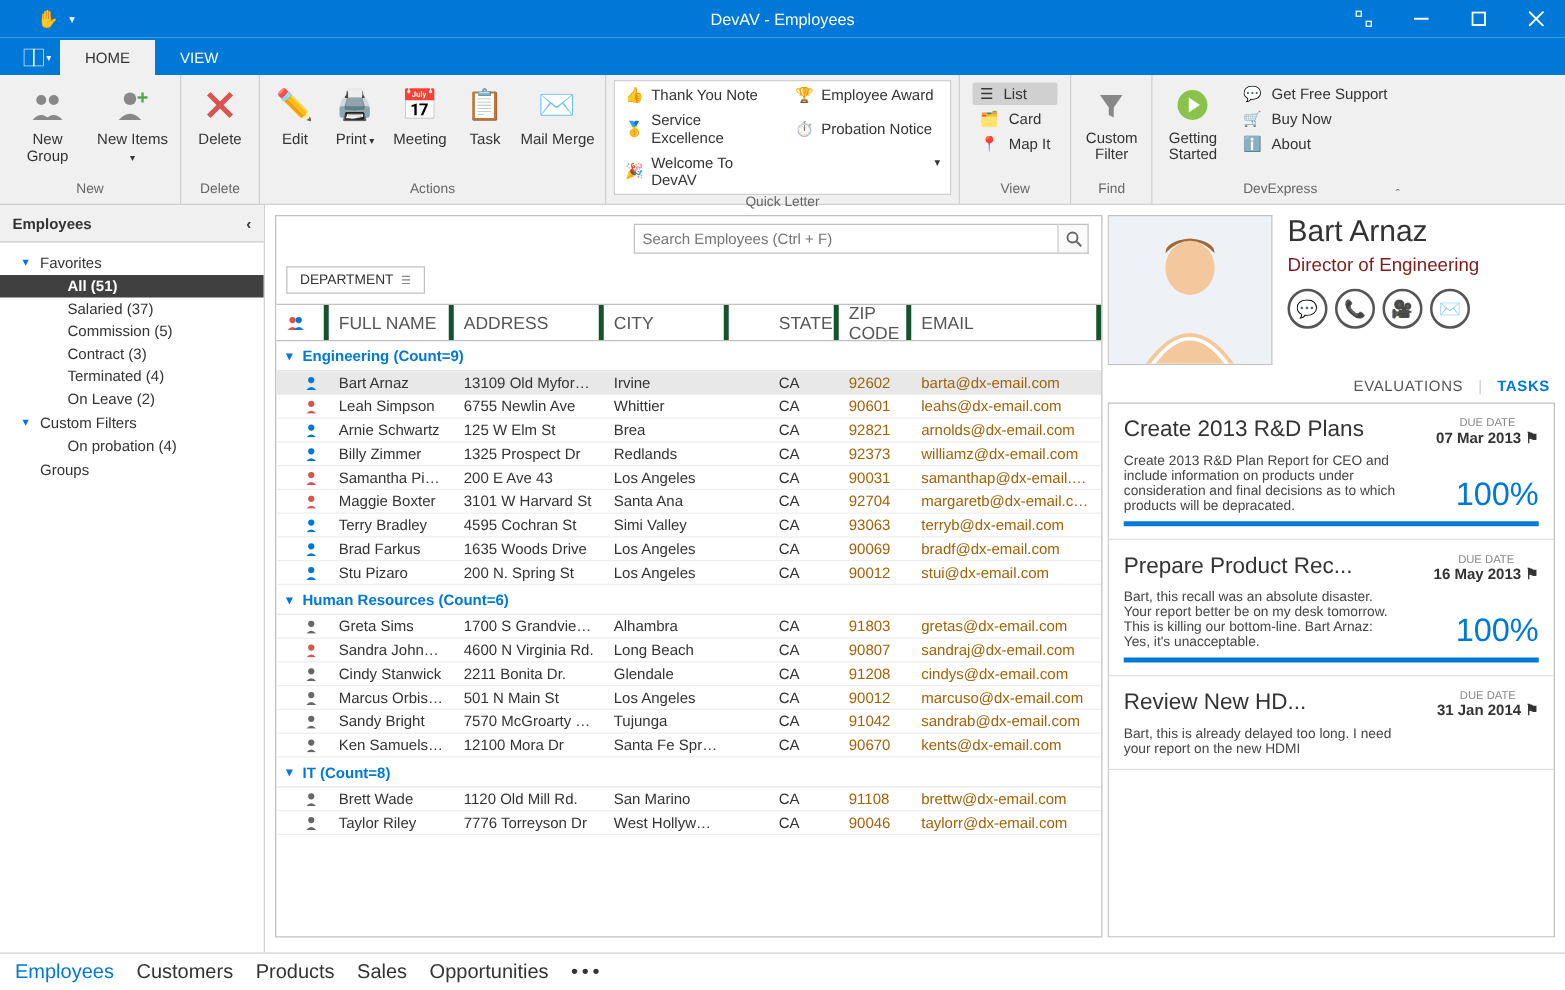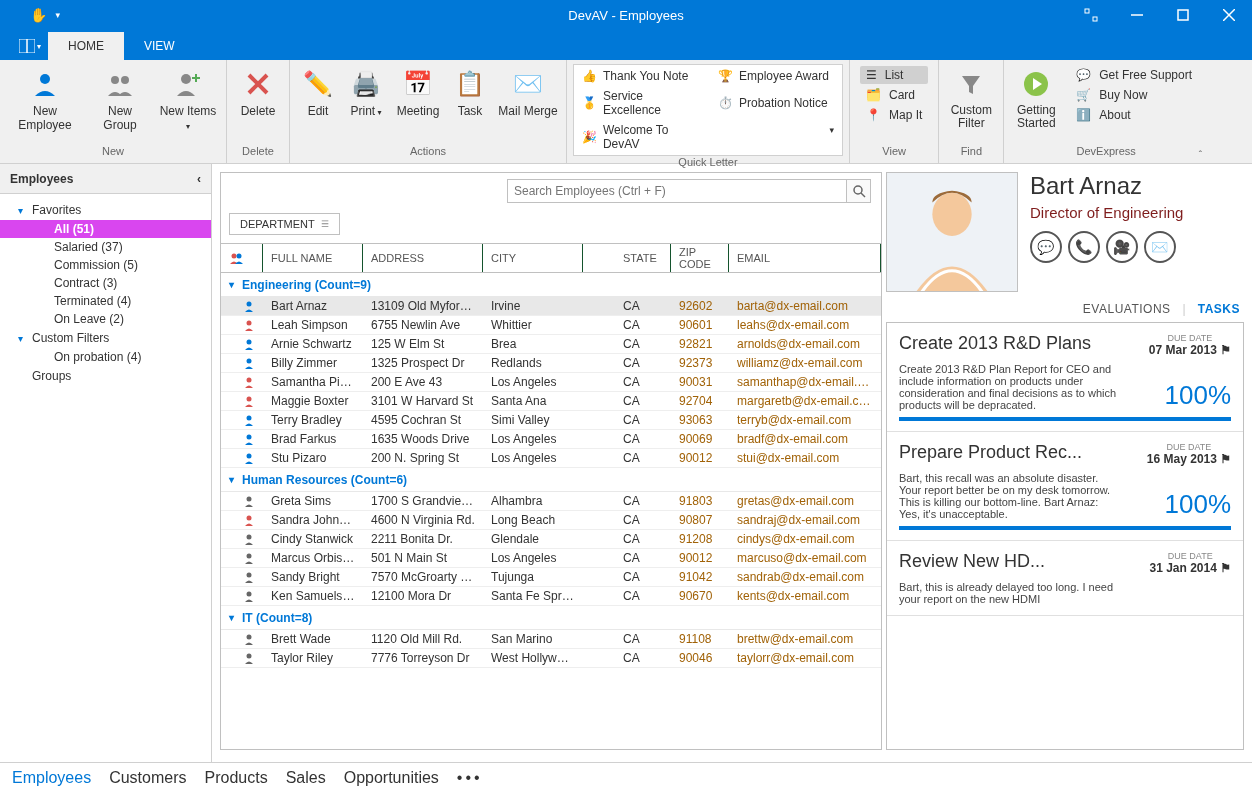--- a/index.html
+++ b/index.html
@@ -37,33 +37,33 @@
 .ribbon-collapse { position:absolute; right:6px; bottom:2px; font-size:10px; color:#666; cursor:pointer; }
 
 
 .content { display: flex; height: 598px; }
 .sidebar { width: 212px; border-right: 1px solid #d0d0d0; display: flex; flex-direction: column; }
 .sidebar-header { height: 30px; display: flex; align-items: center; justify-content: space-between; padding: 0 10px; border-bottom: 1px solid #d0d0d0; font-weight: bold; font-size: 12px; background:#f0f0f0;}
 .sidebar-body { flex: 1; overflow-y: auto; padding: 6px 0; }
 .tree-item { display: flex; align-items: center; height: 20px; padding-left: 18px; cursor: pointer; font-size: 12px; color: #333;}
 .tree-item .exp { width: 14px; color: #0078d7; font-size: 10px;}
 .tree-child { padding-left: 54px; font-size:12px; height:18px; line-height:18px; cursor:pointer;}
-.tree-child.selected { background:#d946ef; color:#fff;}
+.tree-child.selected { background:#404040; color:#fff;}
 .tree-child.bold { font-weight:bold; }
 
 
 .main { flex: 1; display: flex; gap: 4px; padding: 8px 8px 12px 8px; overflow: hidden;}
 .grid-panel { flex: 1; border: 1px solid #c0c0c0; display: flex; flex-direction: column; overflow: hidden;}
 .search-row { height: 36px; display:flex; justify-content:flex-end; align-items:center; padding:0 10px; }
 .search-input { width:340px; height:24px; border:1px solid #c0c0c0; padding:0 6px; font-size:12px;}
 .search-icon-btn { width:24px; height:24px; border:1px solid #c0c0c0; border-left:none; display:flex; align-items:center; justify-content:center; cursor:pointer; background:#fafafa;}
 .group-by-row { height: 34px; padding:4px 8px; }
 .group-chip { display:inline-flex; align-items:center; border:1px solid #c0c0c0; padding:4px 10px; font-size:11px; background:#fff;}
 .grid-header { height: 30px; display:flex; border-top:1px solid #c0c0c0; border-bottom:1px solid #c0c0c0; background:#fff;}
-.gh { border-right:1px solid #14532d; padding:0 8px; display:flex; align-items:center; font-size:11px; color:#555;}
+.gh { border-right:4px solid #14532d; padding:0 8px; display:flex; align-items:center; font-size:14px; color:#555;}
 .col-icon { width:42px; }
 .col-name { width:100px; }
 .col-addr { width:120px; }
 .col-city { width:100px; }
 .col-state { width:56px;margin-left:32px; }
 .col-zip { width:58px; }
 .col-email { flex:1; }
 .grid-body { flex:1; overflow-y:auto; }
 .group-row { height:24px; display:flex; align-items:center; padding-left:8px; font-weight:bold; color:#0078d7; font-size:12px; border-bottom:1px solid #e8e8e8; cursor:pointer;}
 .group-row .exp { margin-right:8px; font-size:10px;}
@@ -145,29 +145,20 @@
       <span style="font-size:8px;margin-left:2px;">▾</span>
     </div>
   <div class="ribbon-tab active">HOME</div>
   <div class="ribbon-tab">VIEW</div>
 </div>
 
 <div class="ribbon">
 
   <div class="ribbon-group">
     <div class="ribbon-group-items">
-      <div class="ribbon-large-btn" style="width:78px;">
-        <div class="ribbon-icon">
-            <svg width="28" height="28">
-              <circle cx="14" cy="9" r="5" fill="#0078d7"></circle>
-              <path d="M4 26 Q14 16 24 26 Z" fill="#0078d7"></path>
-            </svg>
-          </div>
-        <div class="ribbon-label">New Employee</div>
-      </div>
       <div class="ribbon-large-btn">
         <div class="ribbon-icon">
             <svg width="28" height="28">
               <circle cx="9" cy="10" r="4" fill="#888"></circle>
               <circle cx="19" cy="10" r="4" fill="#888"></circle>
               <path d="M2 26 Q9 18 16 26 Z" fill="#888"></path>
               <path d="M12 26 Q19 18 26 26 Z" fill="#888"></path>
             </svg>
           </div>
         <div class="ribbon-label">New Group</div>

